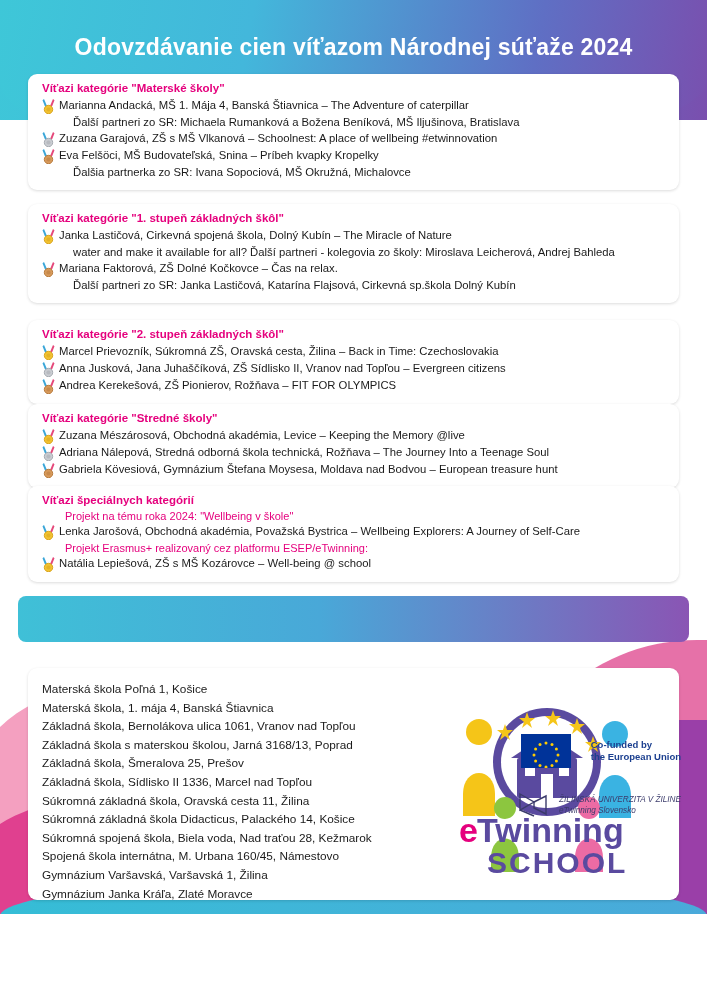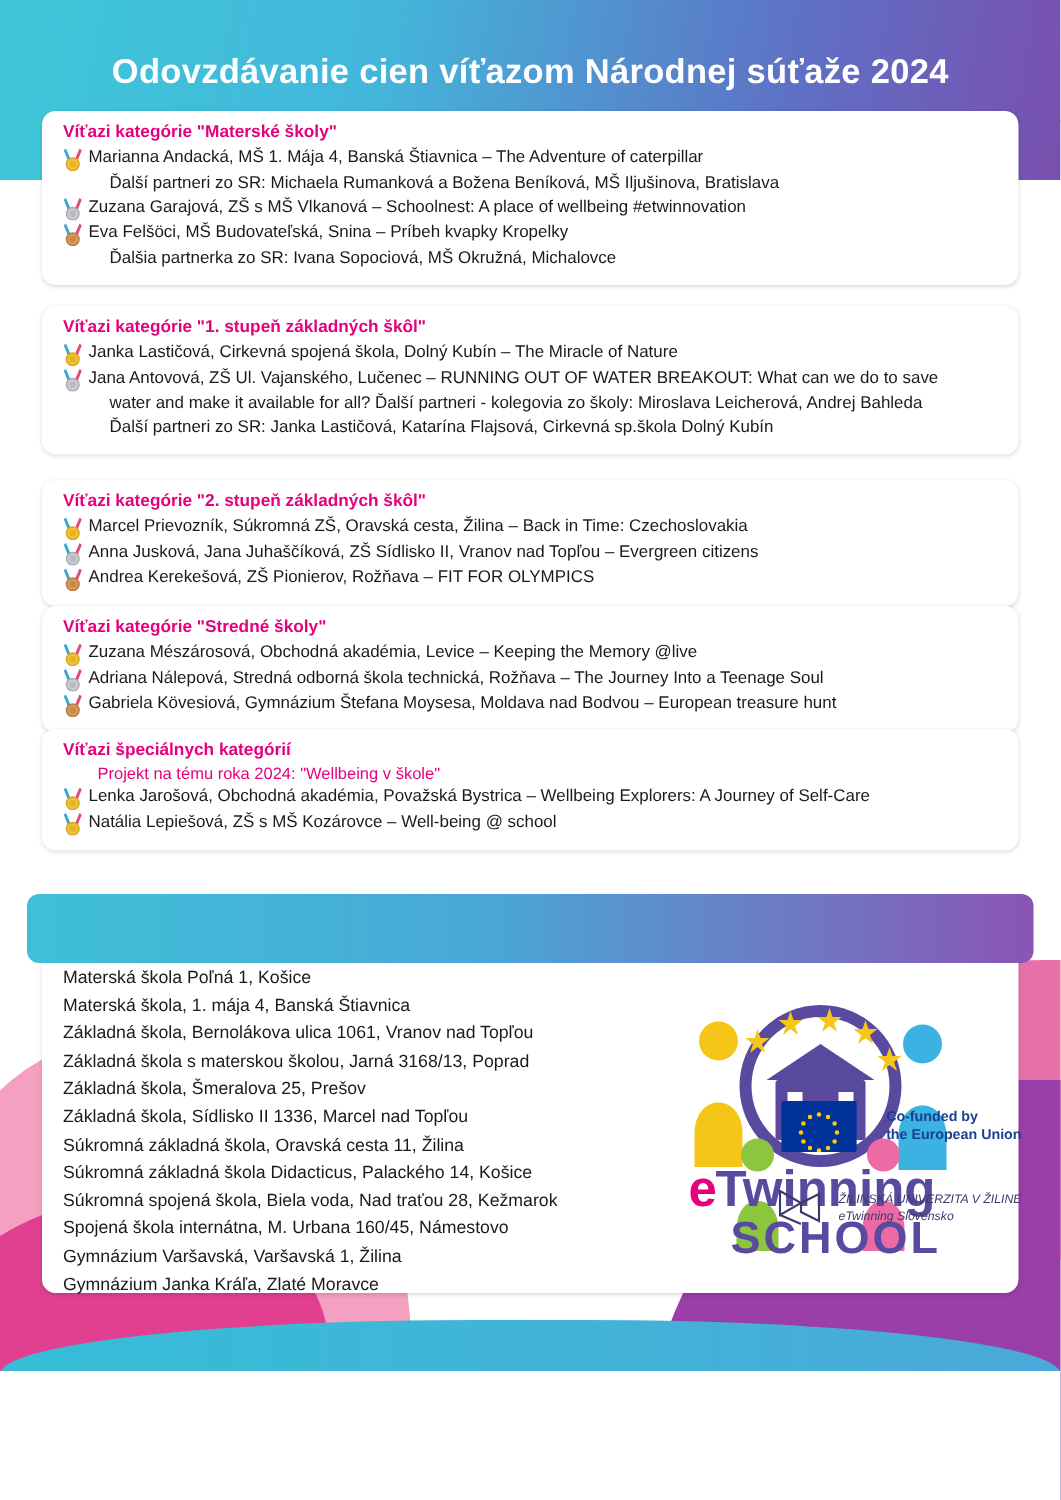--- a/index.html
+++ b/index.html
@@ -104,21 +104,21 @@
   .note {
     font-size: 11.3px; color: #1a1a1a; line-height: 15px;
     margin: 0 0 1px 31px;
   }
 
   
   .medal svg { display: block; margin-top: 1px; }
 
   
   .schools-card {
-    position: absolute; left: 28px; top: 630px; width: 651px; height: 232px;
+    position: absolute; left: 28px; top: 668px; width: 651px; height: 232px;
     background: #ffffff; border-radius: 9px;
     box-shadow: 0 1px 3px rgba(0,0,0,.14);
     padding: 12px 14px;
   }
   .school-line {
     font-size: 11.8px; color: #1a1a1a; line-height: 18.6px;
   }
 
   
   .etw-logo { position: absolute; right: 26px; top: 22px; width: 210px; height: 190px; }
@@ -203,32 +203,32 @@
           <span class="medal">
             <svg width="13" height="15" viewBox="0 0 13 15">
               <path d="M2 0 L5 7 L3.2 8 L0.5 1.2 Z" fill="#3aa6d8"></path>
               <path d="M11 0 L8 7 L9.8 8 L12.5 1.2 Z" fill="#e5487a"></path>
               <circle cx="6.5" cy="10.5" r="4.2" fill="#f2c230" stroke="#d9a521" stroke-width="1"></circle>
               <circle cx="6.5" cy="10.5" r="2.1" fill="#d9a521" opacity="0.55"></circle>
             </svg>
           </span>
           <span class="txt">Janka Lastičová, Cirkevná spojená škola, Dolný Kubín – The Miracle of Nature</span>
         </div>
-        <div class="row">
-          <span class="medal">
-            <svg width="13" height="15" viewBox="0 0 13 15">
-              <path d="M2 0 L5 7 L3.2 8 L0.5 1.2 Z" fill="#3aa6d8"></path>
-              <path d="M11 0 L8 7 L9.8 8 L12.5 1.2 Z" fill="#e5487a"></path>
-              <circle cx="6.5" cy="10.5" r="4.2" fill="#c9ccd1" stroke="#a7abb2" stroke-width="1"></circle>
-              <circle cx="6.5" cy="10.5" r="2.1" fill="#a7abb2" opacity="0.55"></circle>
-            </svg>
-          </span>
-          <span class="txt">Jana Antovová, ZŠ Ul. Vajanského, Lučenec – RUNNING OUT OF WATER BREAKOUT: What can we do to save</span>
-        </div>
         <div class="note">water and make it available for all? Ďalší partneri - kolegovia zo školy: Miroslava Leicherová, Andrej Bahleda</div>
+        <div class="row">
+          <span class="medal">
+            <svg width="13" height="15" viewBox="0 0 13 15">
+              <path d="M2 0 L5 7 L3.2 8 L0.5 1.2 Z" fill="#3aa6d8"></path>
+              <path d="M11 0 L8 7 L9.8 8 L12.5 1.2 Z" fill="#e5487a"></path>
+              <circle cx="6.5" cy="10.5" r="4.2" fill="#d79a5b" stroke="#b97c3e" stroke-width="1"></circle>
+              <circle cx="6.5" cy="10.5" r="2.1" fill="#b97c3e" opacity="0.55"></circle>
+            </svg>
+          </span>
+          <span class="txt">Mariana Faktorová, ZŠ Dolné Kočkovce – Čas na relax.</span>
+        </div>
         <div class="note">Ďalší partneri zo SR: Janka Lastičová, Katarína Flajsová, Cirkevná sp.škola Dolný Kubín</div>
       </div>
       <div class="card" style="top: 320px;">
         <div class="card-head">Víťazi kategórie "2. stupeň základných škôl"</div>
         <div class="row">
           <span class="medal">
             <svg width="13" height="15" viewBox="0 0 13 15">
               <path d="M2 0 L5 7 L3.2 8 L0.5 1.2 Z" fill="#3aa6d8"></path>
               <path d="M11 0 L8 7 L9.8 8 L12.5 1.2 Z" fill="#e5487a"></path>
               <circle cx="6.5" cy="10.5" r="4.2" fill="#f2c230" stroke="#d9a521" stroke-width="1"></circle>
@@ -303,20 +303,21 @@
           <span class="medal">
             <svg width="13" height="15" viewBox="0 0 13 15">
               <path d="M2 0 L5 7 L3.2 8 L0.5 1.2 Z" fill="#3aa6d8"></path>
               <path d="M11 0 L8 7 L9.8 8 L12.5 1.2 Z" fill="#e5487a"></path>
               <circle cx="6.5" cy="10.5" r="4.2" fill="#f2c230" stroke="#d9a521" stroke-width="1"></circle>
               <circle cx="6.5" cy="10.5" r="2.1" fill="#d9a521" opacity="0.55"></circle>
             </svg>
           </span>
           <span class="txt">Lenka Jarošová, Obchodná akadémia, Považská Bystrica – Wellbeing Explorers: A Journey of Self-Care</span>
         </div>
+        <div class="sub-head">Projekt Erasmus+ realizovaný cez platformu ESEP/eTwinning:</div>
         <div class="row">
           <span class="medal">
             <svg width="13" height="15" viewBox="0 0 13 15">
               <path d="M2 0 L5 7 L3.2 8 L0.5 1.2 Z" fill="#3aa6d8"></path>
               <path d="M11 0 L8 7 L9.8 8 L12.5 1.2 Z" fill="#e5487a"></path>
               <circle cx="6.5" cy="10.5" r="4.2" fill="#f2c230" stroke="#d9a521" stroke-width="1"></circle>
               <circle cx="6.5" cy="10.5" r="2.1" fill="#d9a521" opacity="0.55"></circle>
             </svg>
           </span>
           <span class="txt">Natália Lepiešová, ZŠ s MŠ Kozárovce – Well-being @ school</span>

